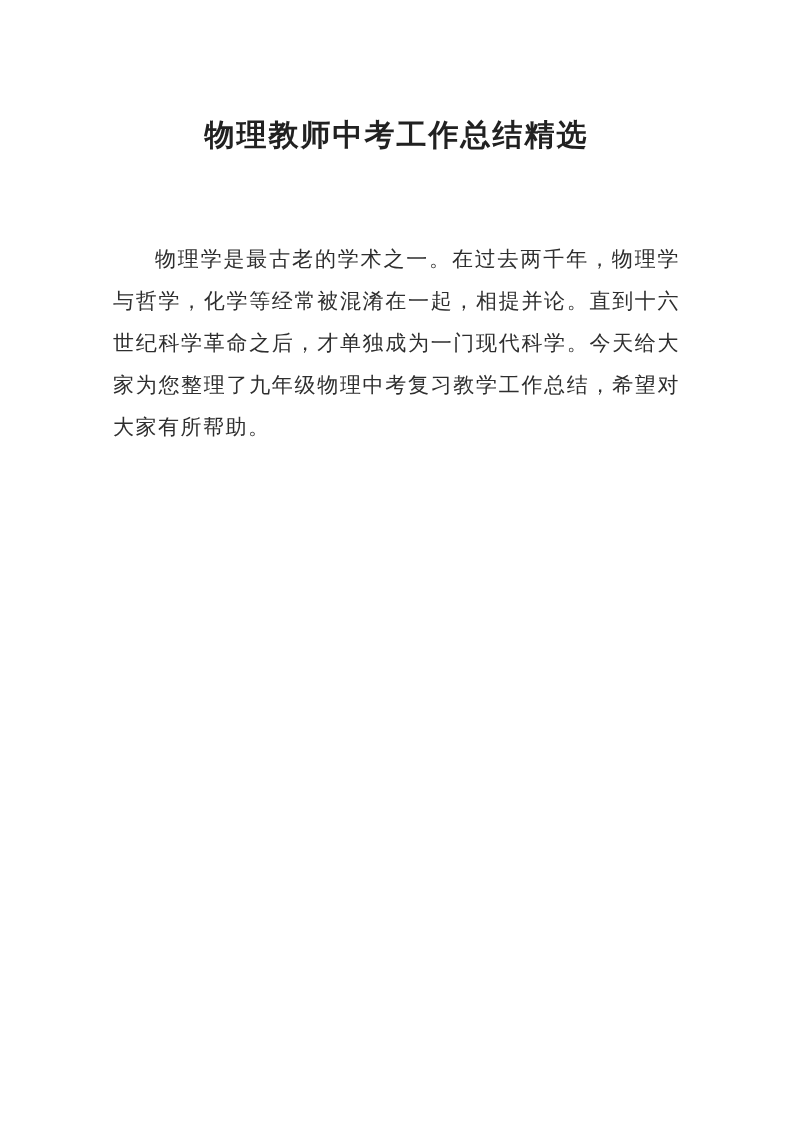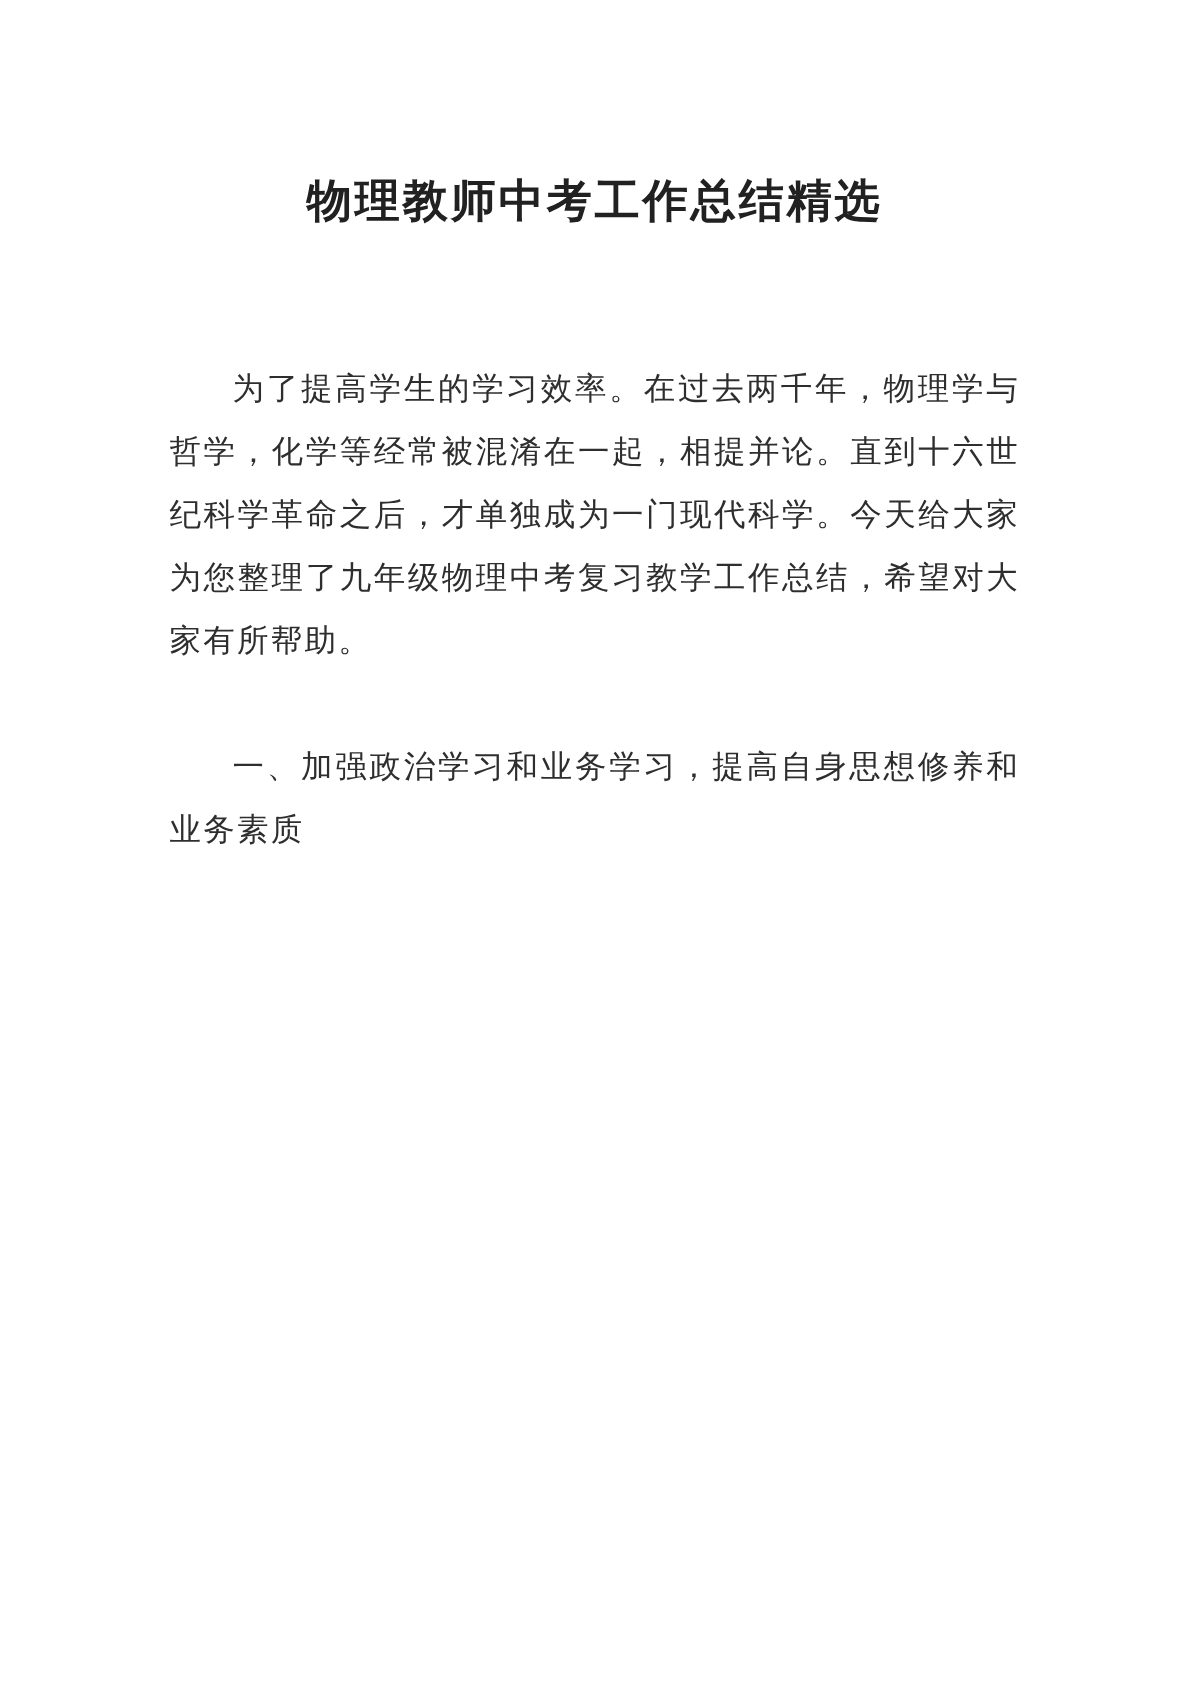--- a/index.html
+++ b/index.html
@@ -38,17 +38,16 @@
     color: #2e2e2e;
     word-break: break-all;
   }
 </style>
 </head>
 <body>
 
 <div class="page">
   <h1 class="doc-title">物理教师中考工作总结精选</h1>
 
-  <p class="doc-paragraph">为了提高学生的学习效率。在过去两千年，物理学与哲学，化学等经常被混淆在一起，相提并论。直到十六世纪科学革命之后，才单独成为一门现代科学。今天给大家为您整理了九年级物理中考复习教学工作总结，希望对大家有所帮助。</p>
+  <p class="doc-paragraph">物理学是最古老的学术之一。在过去两千年，物理学与哲学，化学等经常被混淆在一起，相提并论。直到十六世纪科学革命之后，才单独成为一门现代科学。今天给大家为您整理了九年级物理中考复习教学工作总结，希望对大家有所帮助。</p>
 
 
-  <p class="doc-paragraph">一、加强政治学习和业务学习，提高自身思想修养和业务素质</p>
 </div>
 
 </body></html>

